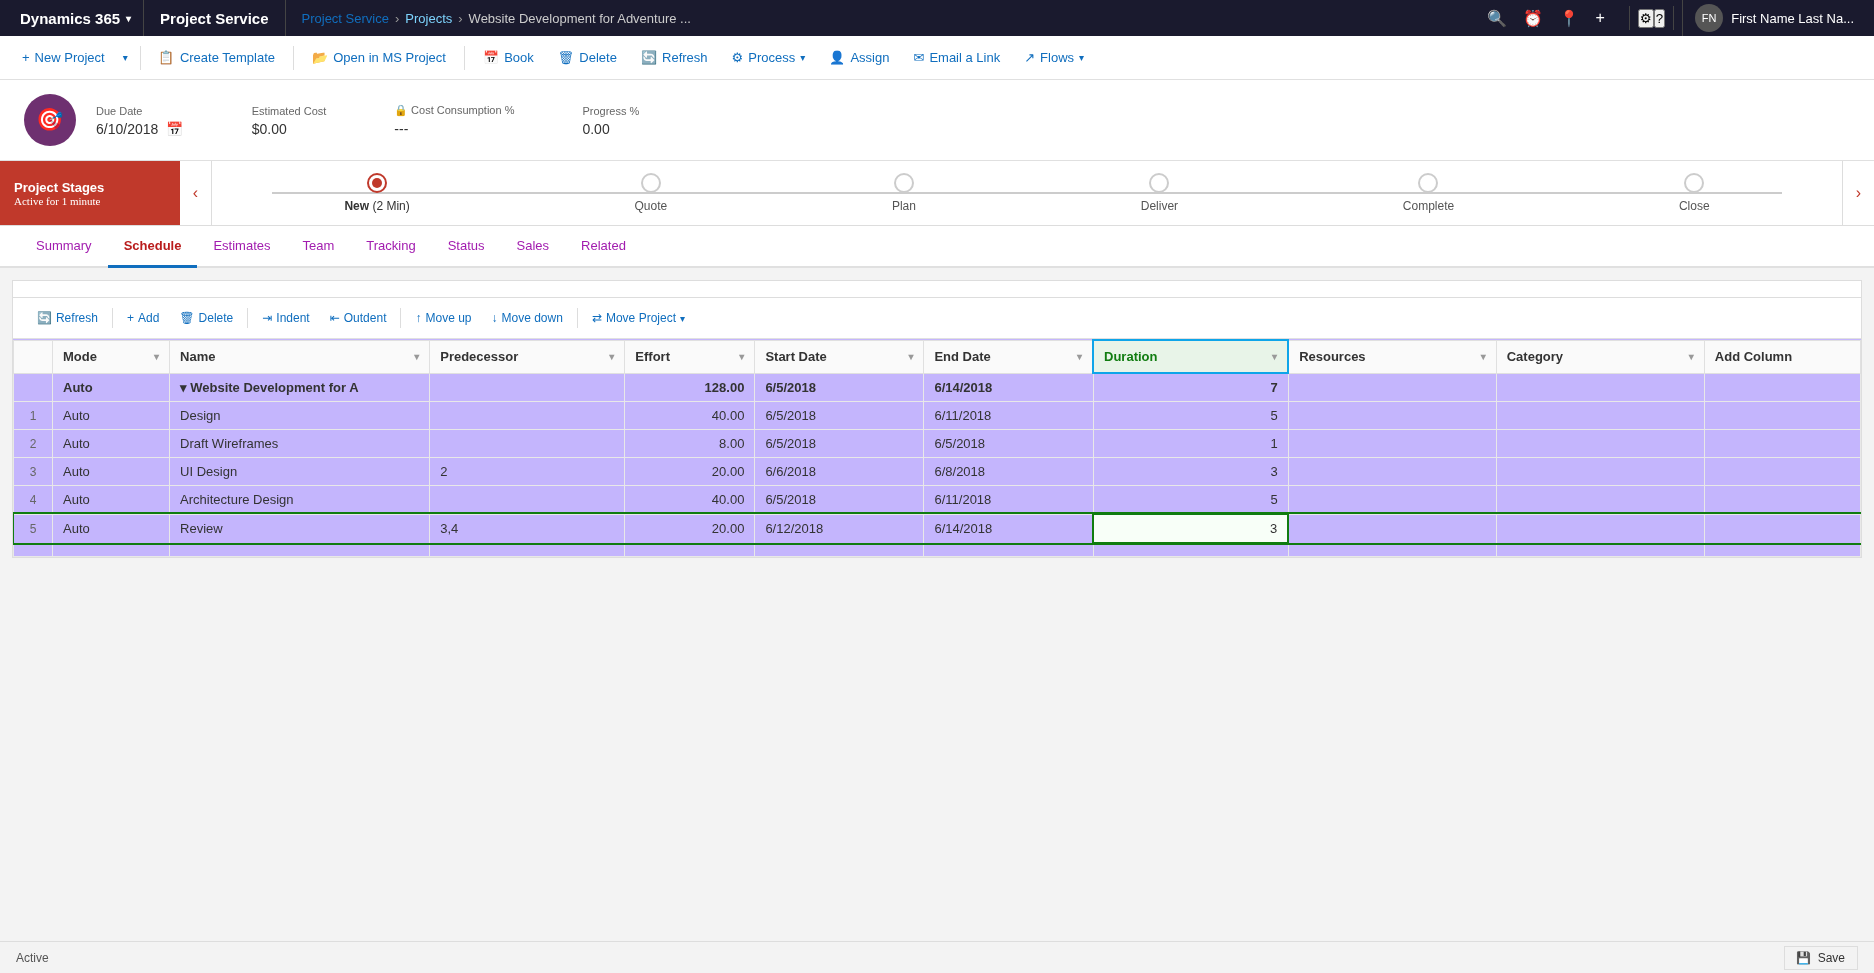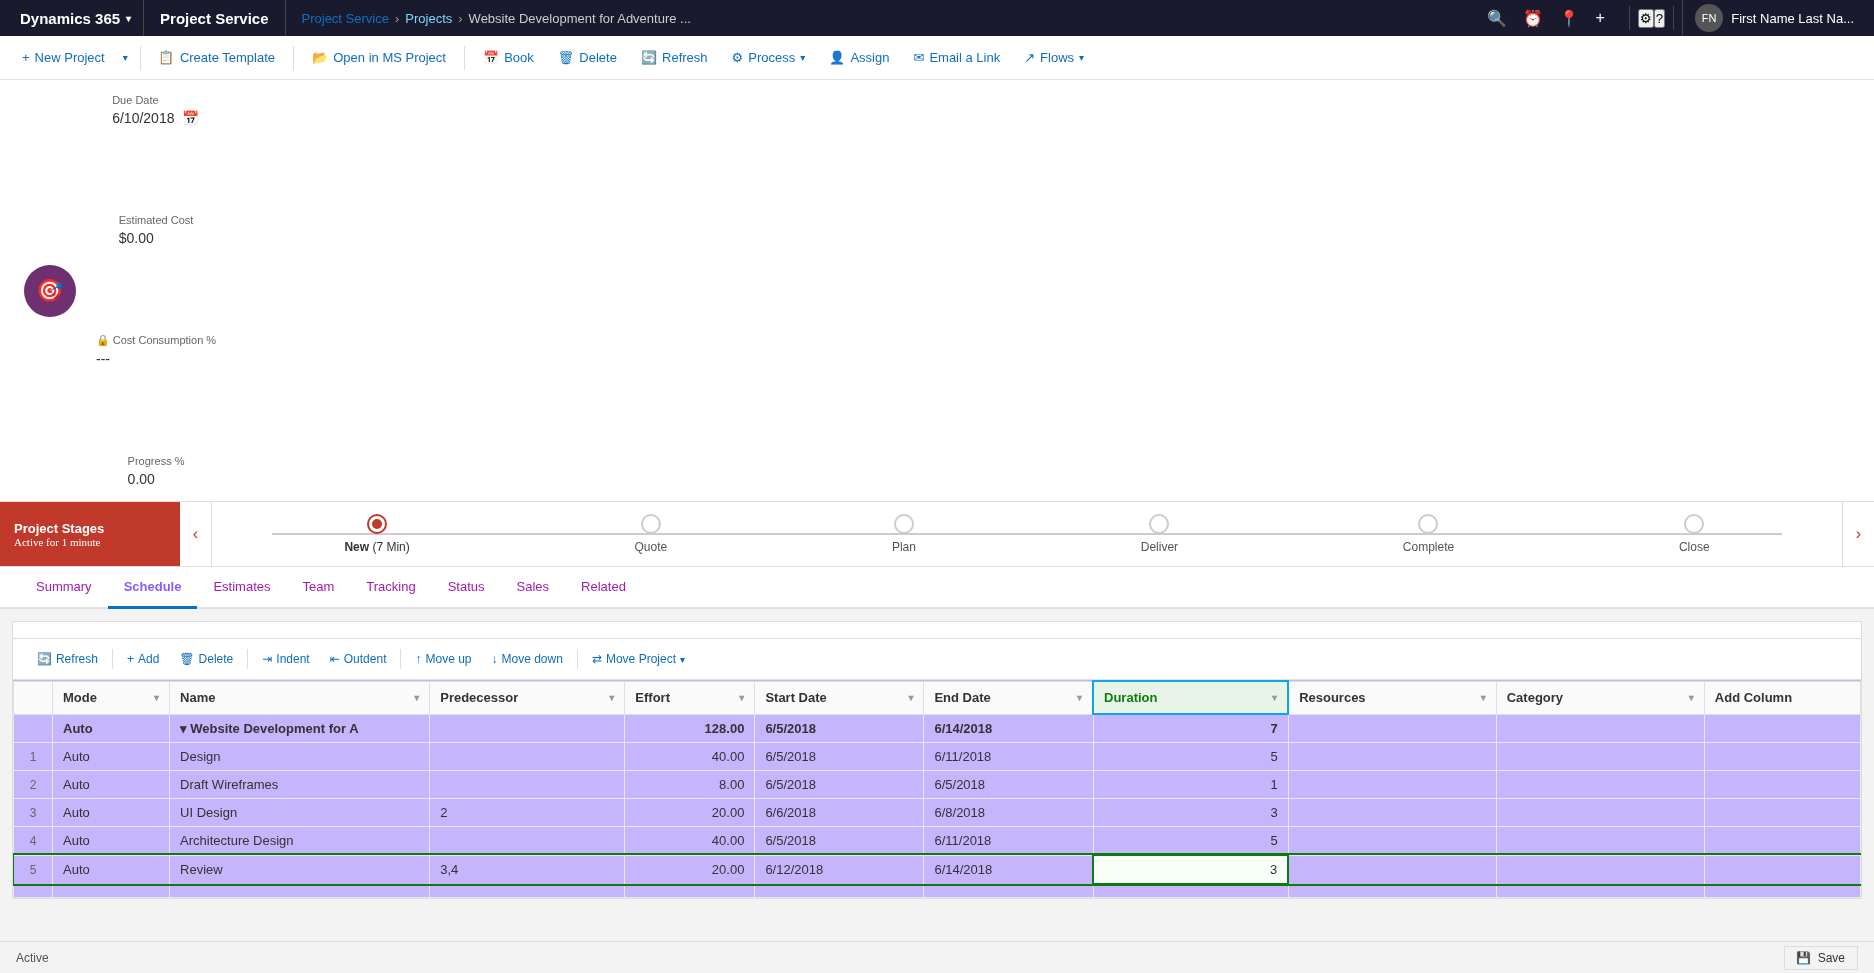--- a/index.html
+++ b/index.html
@@ -70,21 +70,21 @@
     }
     .project-icon {
       width: 52px; height: 52px; border-radius: 50%;
       background: #6e3070;
       display: flex; align-items: center; justify-content: center;
       color: white; font-size: 22px;
     }
     .project-info { flex: 1; }
     .project-label { font-size: 11px; color: #666; text-transform: uppercase; letter-spacing: 0.5px; }
     .project-title { font-size: 20px; font-weight: 600; color: #333; }
-    .project-meta { display: flex; gap: 88px; align-items: center; flex-direction: column; }
+    .project-meta { display: flex; gap: 68px; align-items: flex-end; }
     .meta-item { display: flex; flex-direction: column; gap: 4px; }
     .meta-label { font-size: 11px; color: #666; }
     .meta-value { font-size: 14px; color: #333; display: flex; align-items: center; gap: 8px; }
     .meta-icon { color: #666; font-size: 14px; }
 
     
     .stage-bar-wrapper {
       background: white;
       border-bottom: 1px solid #ddd;
       display: flex;
@@ -172,21 +172,21 @@
       border-bottom: 2px solid #e0e0e0;
     }
     .tab {
       padding: 12px 16px;
       font-size: 13px;
       color: #a21caf;
       cursor: pointer;
       border-bottom: 3px solid transparent;
       margin-bottom: -2px;
     }
-    .tab.active { color: #8b5cf6; border-bottom-color: #106ebe; font-weight: 600; }
+    .tab.active { color: #b91c1c; border-bottom-color: #106ebe; font-weight: 600; }
 
     
     .schedule-toolbar {
       background: white;
       padding: 8px 16px;
       display: flex;
       align-items: center;
       gap: 4px;
       border-bottom: 1px solid #e0e0e0;
       margin-top: 16px;
@@ -390,21 +390,21 @@
   <div class="stage-label-box">
     <span style="font-size:13px;font-weight:700;">Project Stages</span>
     <span class="sub">Active for 1 minute</span>
   </div>
   <button class="stage-nav-btn">‹</button>
   <div class="stage-steps">
     <div class="stage-line"></div>
 
     <div class="stage-step">
       <div class="stage-dot active"></div>
-      <span class="stage-name active">New&nbsp;<span style="font-weight:400;">(7 Min)</span></span>
+      <span class="stage-name active">New&nbsp;<span style="font-weight:400;">(2 Min)</span></span>
     </div>
 
     <div class="stage-step">
       <div class="stage-dot"></div>
       <span class="stage-name">Quote</span>
     </div>
 
     <div class="stage-step">
       <div class="stage-dot"></div>
       <span class="stage-name">Plan</span>

